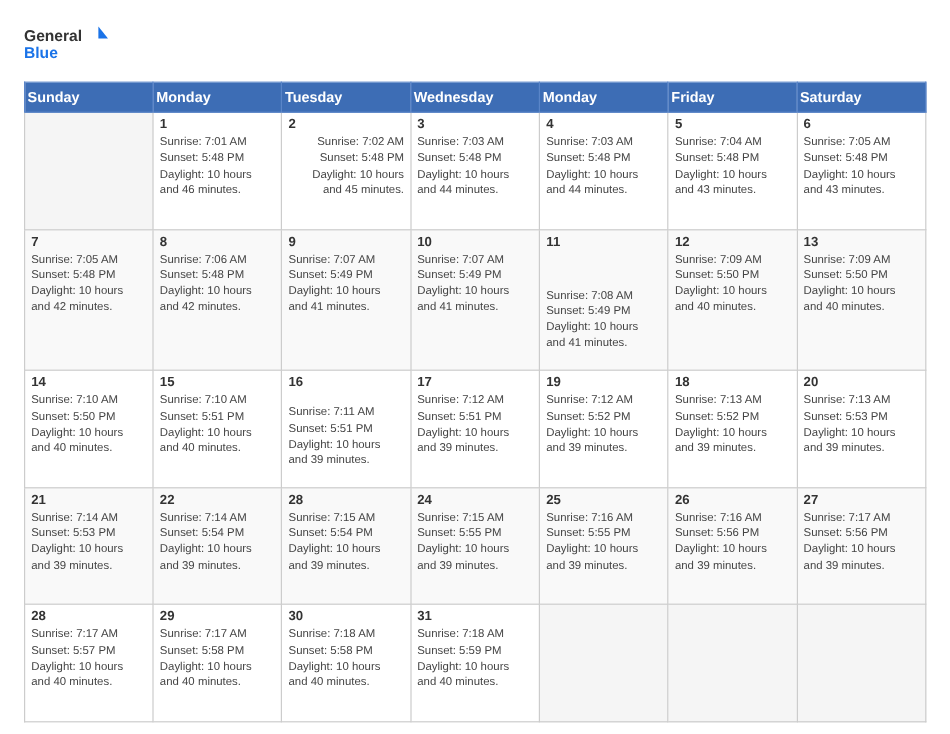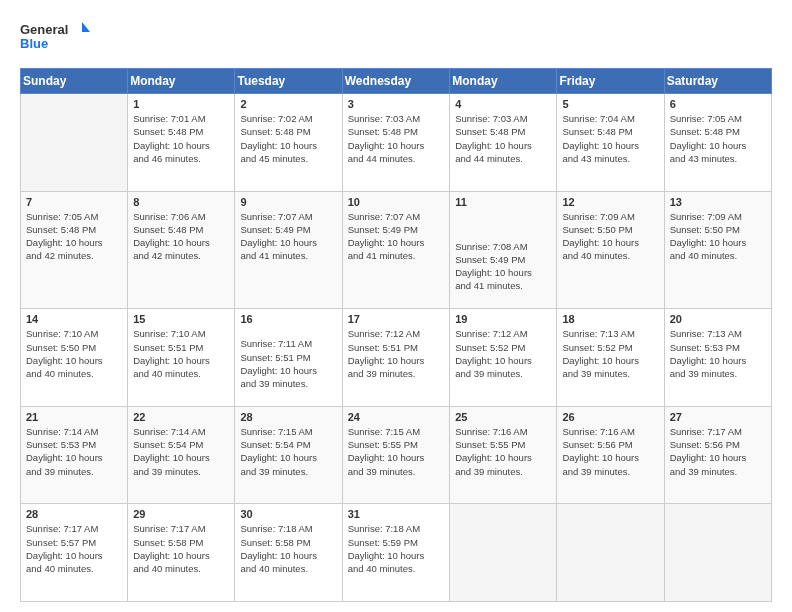--- a/index.html
+++ b/index.html
@@ -120,21 +120,21 @@
           <td class="empty"></td>
           <td>
             <span class="day-number">1</span>
             <div class="day-info" style="white-space: pre-line;">Sunrise: 7:01 AM
 Sunset: 5:48 PM
 Daylight: 10 hours
 and 46 minutes.</div>
           </td>
           <td>
             <span class="day-number">2</span>
-            <div class="day-info" style="white-space: pre-line;">Sunrise: 7:02 AM
+            <div class="day-info" style="white-space: pre-line; text-align: right;">Sunrise: 7:02 AM
 Sunset: 5:48 PM
 Daylight: 10 hours
 and 45 minutes.</div>
           </td>
           <td>
             <span class="day-number">3</span>
             <div class="day-info" style="white-space: pre-line;">Sunrise: 7:03 AM
 Sunset: 5:48 PM
 Daylight: 10 hours
 and 44 minutes.</div>

